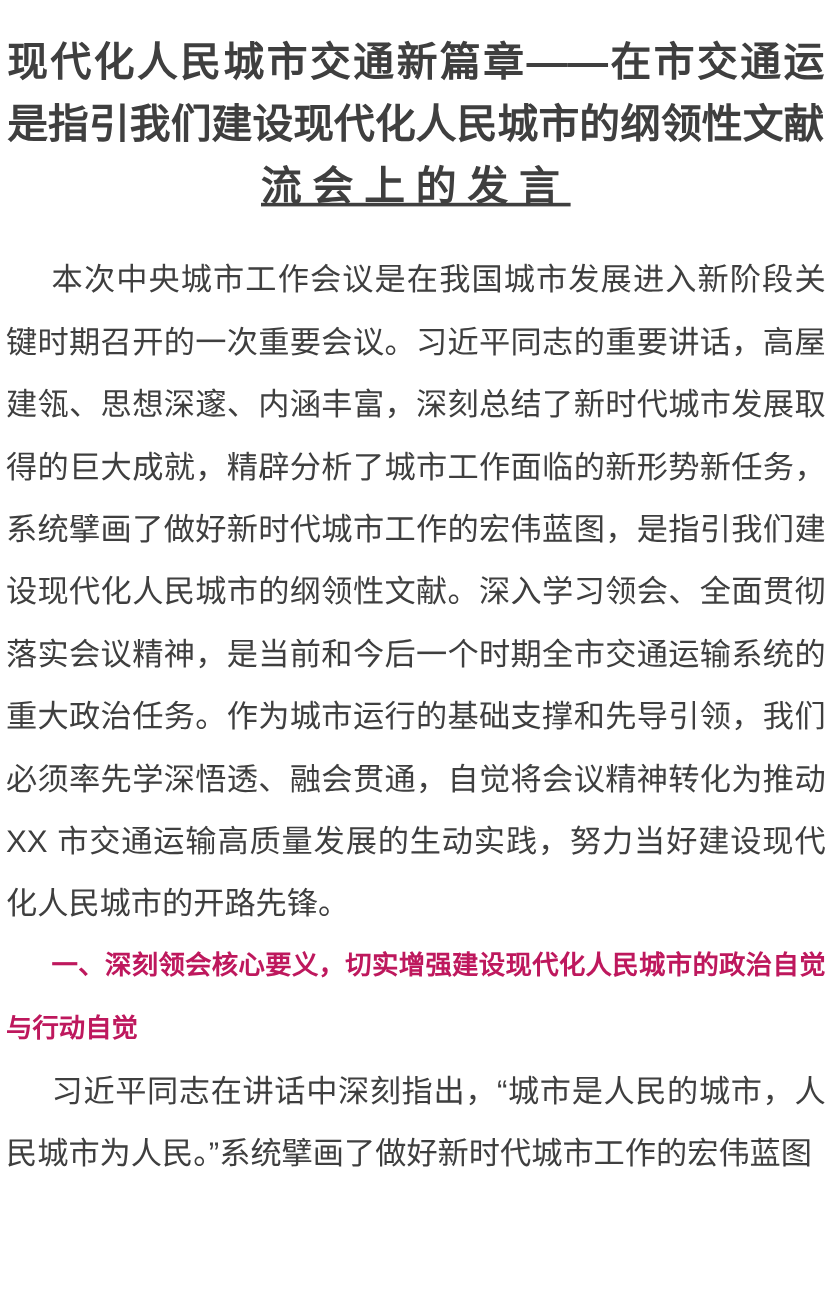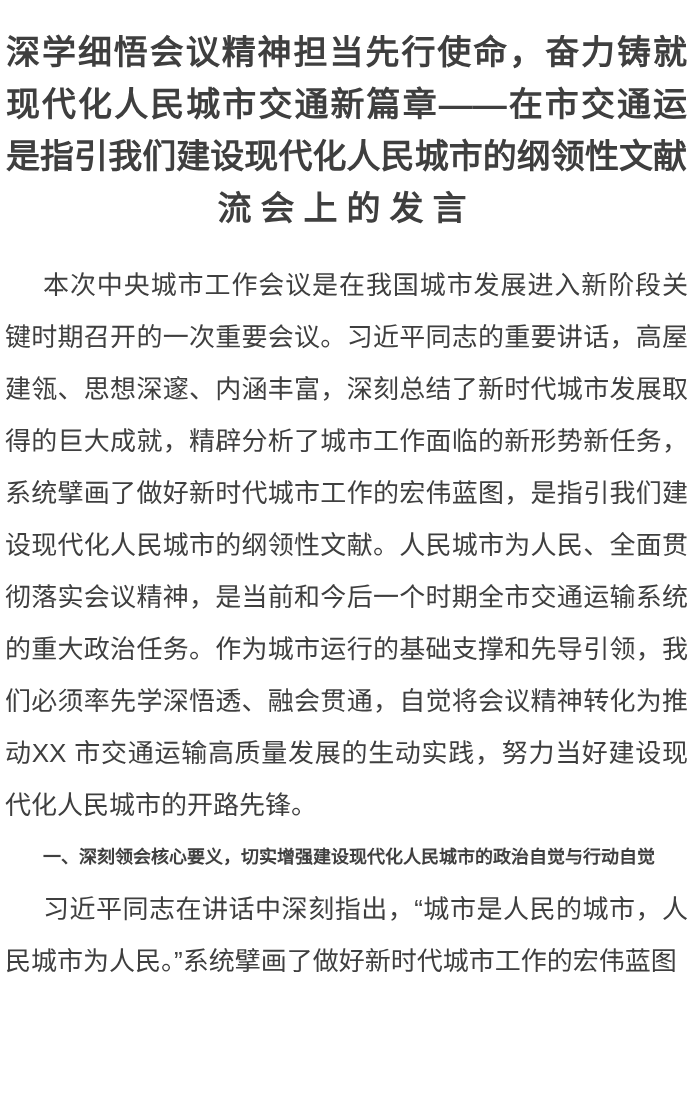--- a/index.html
+++ b/index.html
@@ -27,57 +27,57 @@
   .title-line {
     text-align: justify;
     text-align-last: justify;
     height: 52px;
     overflow: hidden;
   }
   .title-line.last {
     text-align: right;
     text-align-last: center;
     letter-spacing: 9px;
+    text-decoration: underline;
   }
   
   .article-body {
     margin-top: 25px;
     padding: 0 5px;
     font-size: 26px;
     line-height: 52px;
     color: #3f3f3f;
     text-align: justify;
     text-justify: inter-character;
   }
   .salutation {
     text-indent: 0;
   }
   .para {
     text-indent: 38px;
   }
   .section-heading {
-    font-size: 18px;
+    font-size: 22px;
     font-weight: 700;
-    color: #404040;
+    color: #be185d;
     text-indent: 38px;
     text-align: justify;
     text-justify: inter-character;
   }
 </style>
 </head>
 <body>
 
 <div class="page">
 
   <h1 class="article-title">
-    <div class="title-line">深学细悟会议精神担当先行使命，奋力铸就</div>
     <div class="title-line">现代化人民城市交通新篇章——在市交通运</div>
     <div class="title-line">是指引我们建设现代化人民城市的纲领性文献</div>
     <div class="title-line last">流会上的发言</div>
   </h1>
 
   <div class="article-body">
-    <p class="para">本次中央城市工作会议是在我国城市发展进入新阶段关键时期召开的一次重要会议。习近平同志的重要讲话，高屋建瓴、思想深邃、内涵丰富，深刻总结了新时代城市发展取得的巨大成就，精辟分析了城市工作面临的新形势新任务，系统擘画了做好新时代城市工作的宏伟蓝图，是指引我们建设现代化人民城市的纲领性文献。人民城市为人民、全面贯彻落实会议精神，是当前和今后一个时期全市交通运输系统的重大政治任务。作为城市运行的基础支撑和先导引领，我们必须率先学深悟透、融会贯通，自觉将会议精神转化为推动XX 市交通运输高质量发展的生动实践，努力当好建设现代化人民城市的开路先锋。</p>
+    <p class="para">本次中央城市工作会议是在我国城市发展进入新阶段关键时期召开的一次重要会议。习近平同志的重要讲话，高屋建瓴、思想深邃、内涵丰富，深刻总结了新时代城市发展取得的巨大成就，精辟分析了城市工作面临的新形势新任务，系统擘画了做好新时代城市工作的宏伟蓝图，是指引我们建设现代化人民城市的纲领性文献。深入学习领会、全面贯彻落实会议精神，是当前和今后一个时期全市交通运输系统的重大政治任务。作为城市运行的基础支撑和先导引领，我们必须率先学深悟透、融会贯通，自觉将会议精神转化为推动XX 市交通运输高质量发展的生动实践，努力当好建设现代化人民城市的开路先锋。</p>
     <h2 class="section-heading">一、深刻领会核心要义，切实增强建设现代化人民城市的政治自觉与行动自觉</h2>
     <p class="para">习近平同志在讲话中深刻指出，“城市是人民的城市，人民城市为人民。”系统擘画了做好新时代城市工作的宏伟蓝图</p>
   </div>
 
 </div>
 
 </body></html>

